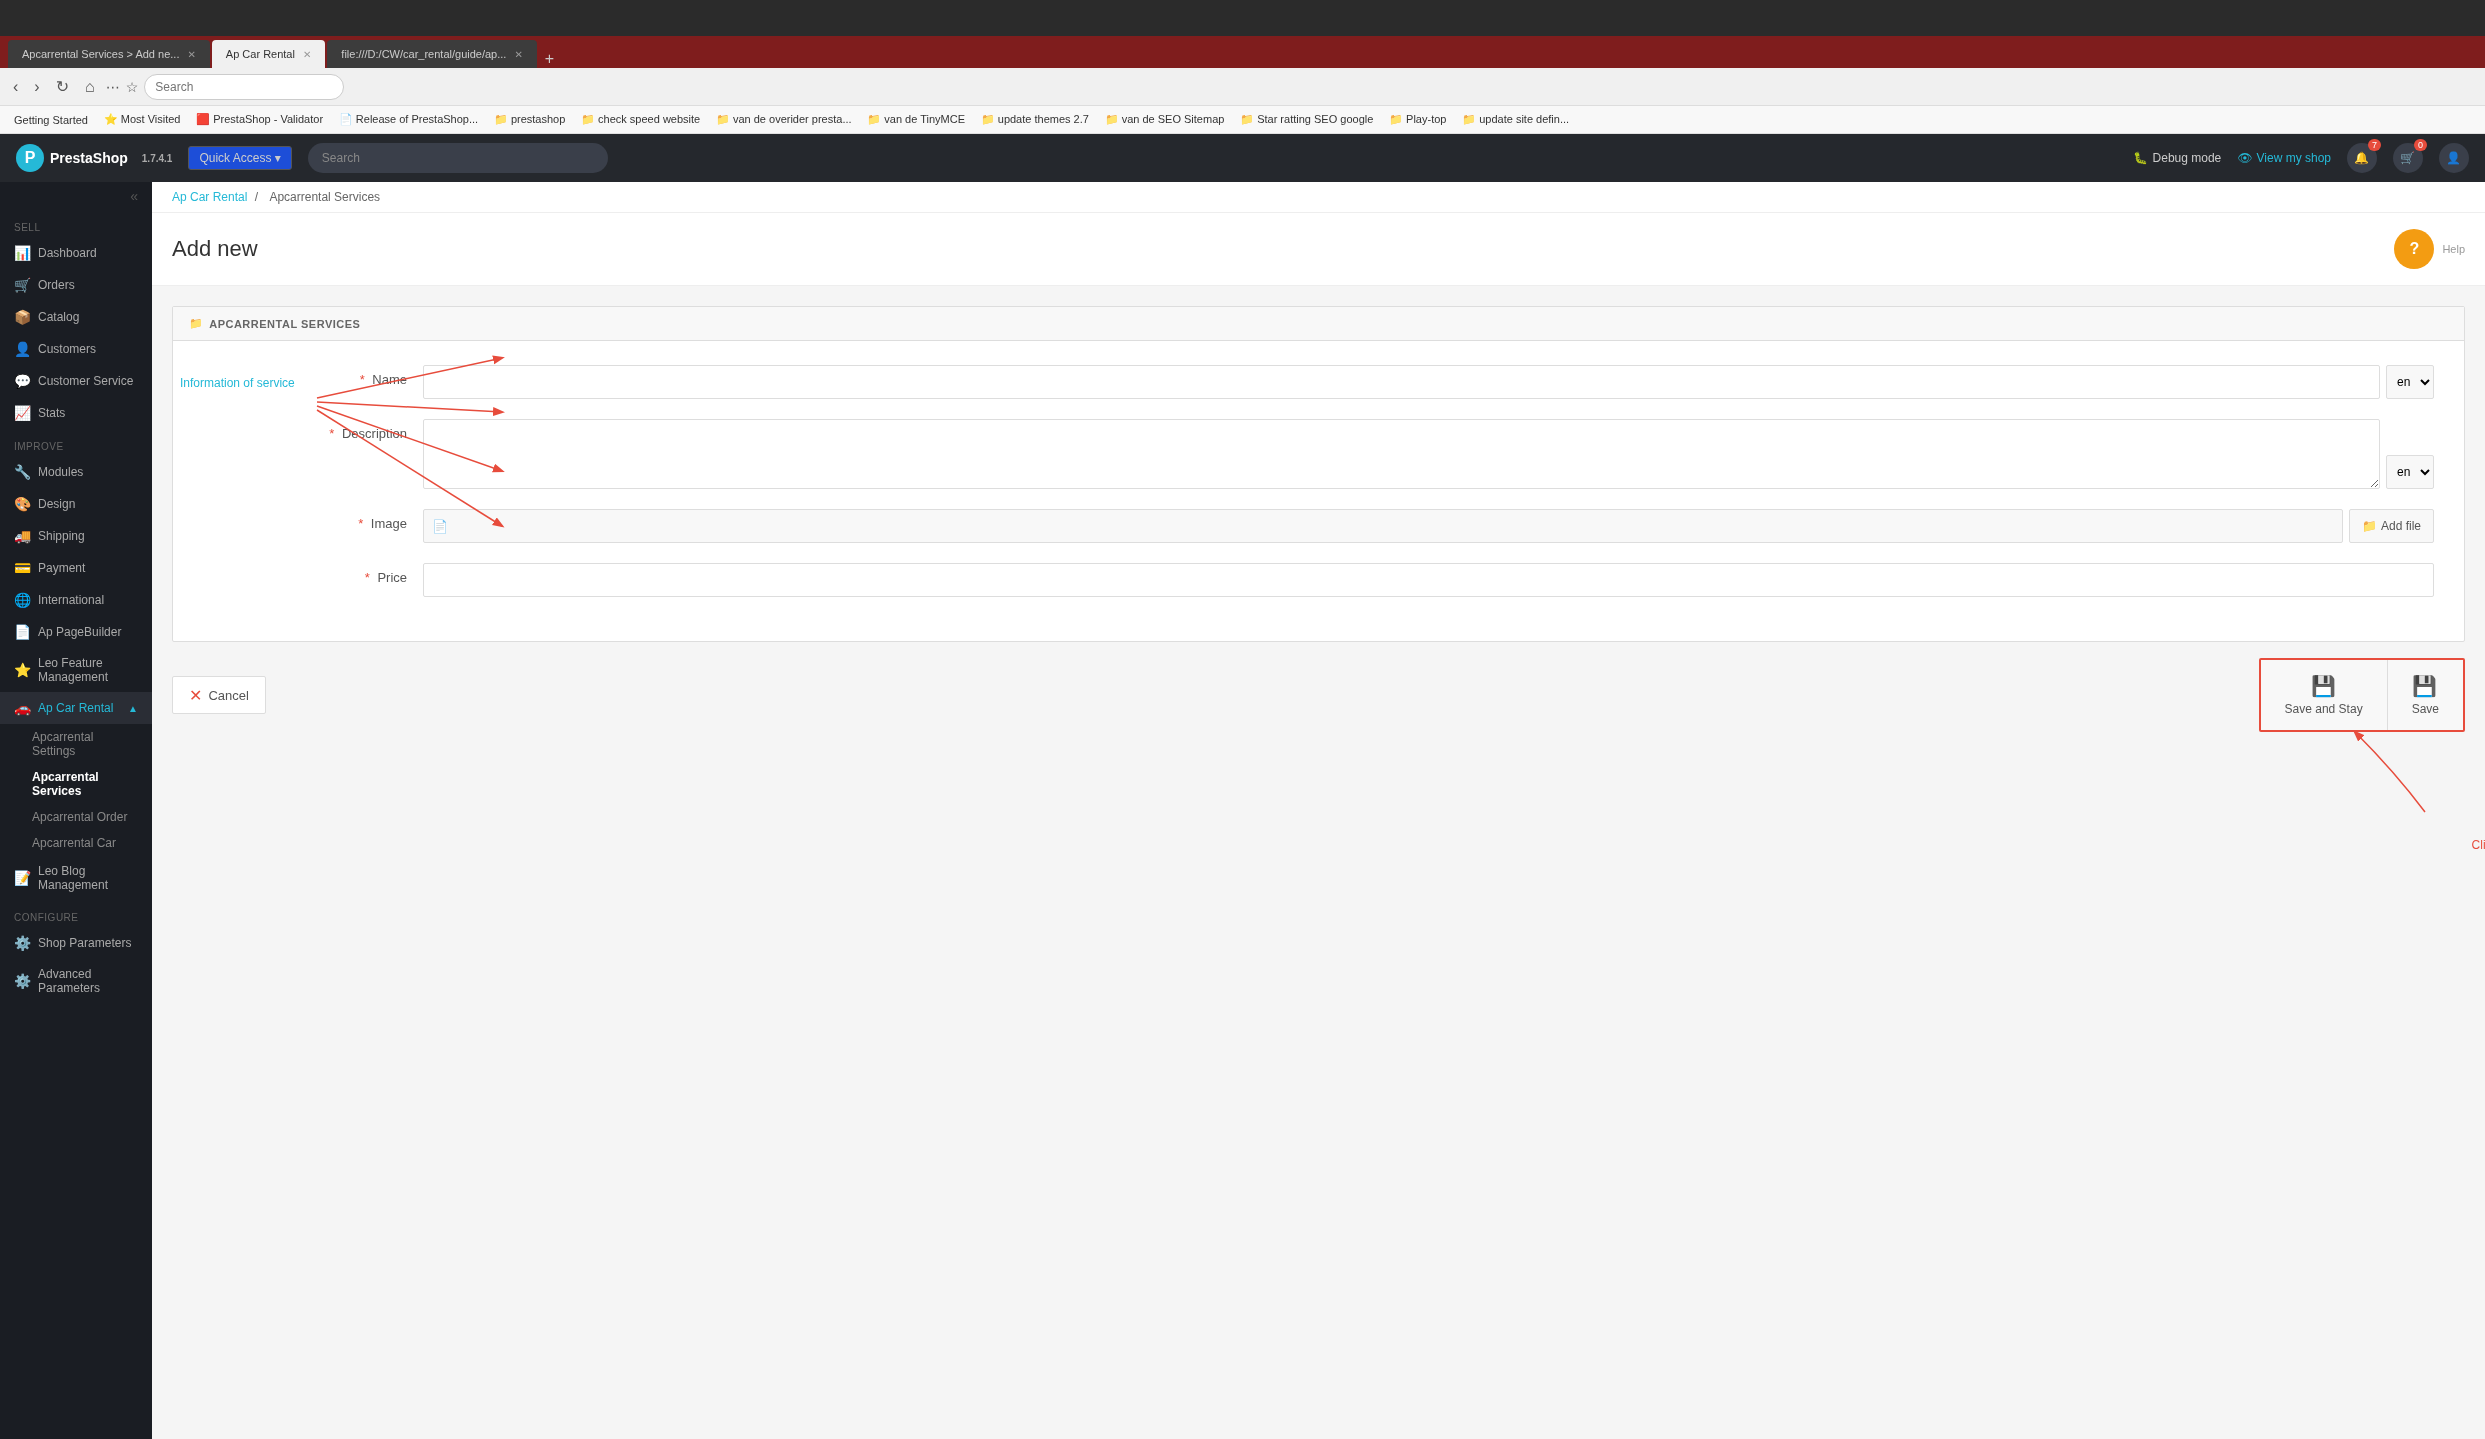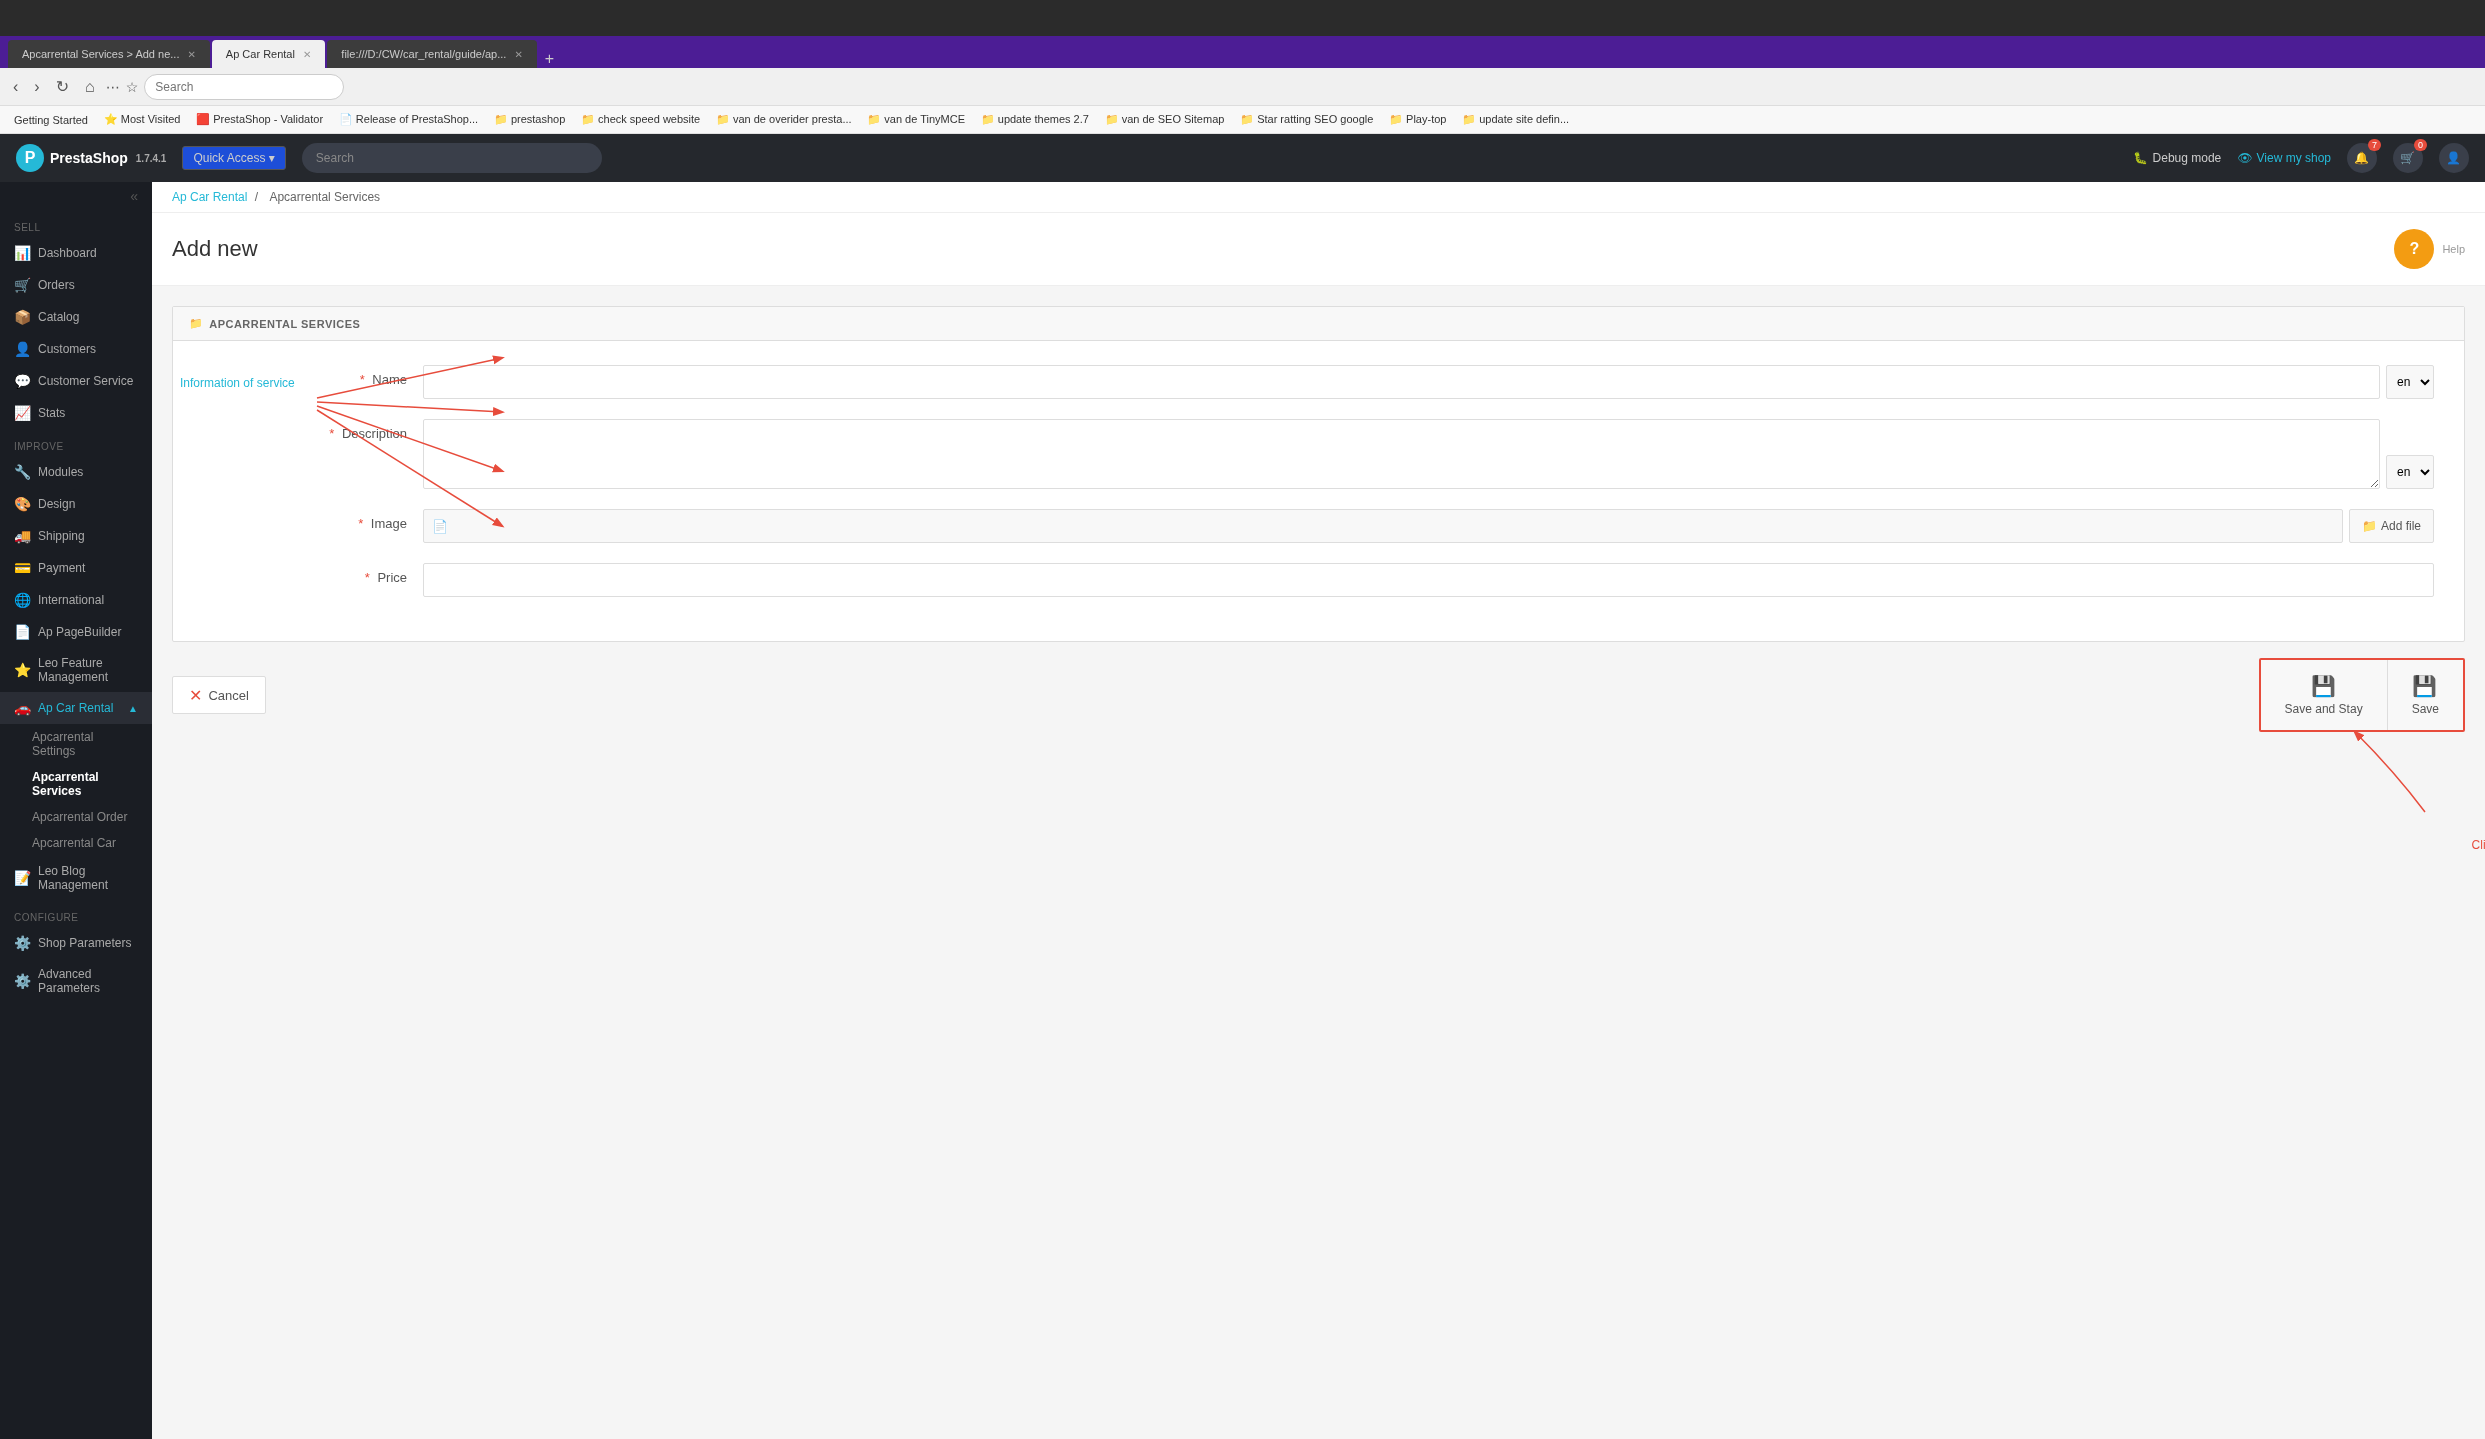--- a/index.html
+++ b/index.html
@@ -116,21 +116,21 @@
       width: 28px;
       height: 28px;
       background: #25b9d7;
       border-radius: 50%;
       display: flex;
       align-items: center;
       justify-content: center;
       font-size: 16px;
       color: white;
     }
-    .ps-version { font-size: 10px; color: #aaa; margin-left: 2px; }
+    .ps-version { font-size: 10px; color: #aaa; margin-left: 8px; }
     .ps-search-top {
       flex: 1;
       max-width: 300px;
       height: 30px;
       border-radius: 15px;
       border: none;
       padding: 0 14px;
       font-size: 12px;
       background: #3a3f4a;
       color: white;
@@ -404,21 +404,21 @@
       gap: 4px;
     }
     .save-icon { font-size: 20px; }
   </style>
 </head>
 <body>
 
 <div class="browser-chrome">
 </div>
 
-<div style="background:#4c1d95; display:flex; align-items:flex-end; padding: 0 8px; height:32px; gap:2px;">
+<div style="background:#7f1d1d; display:flex; align-items:flex-end; padding: 0 8px; height:32px; gap:2px;">
   <div class="browser-tab" style="font-size:11px; background:#3c3c3c; color:#ccc;">
     <span>Apcarrental Services &gt; Add ne...</span>
     <span class="tab-close">✕</span>
   </div>
   <div class="browser-tab active" style="font-size:11px;">
     <span>Ap Car Rental</span>
     <span class="tab-close">✕</span>
   </div>
   <div class="browser-tab" style="font-size:11px; background:#3c3c3c; color:#ccc;">
     <span>file:///D:/CW/car_rental/guide/ap...</span>

